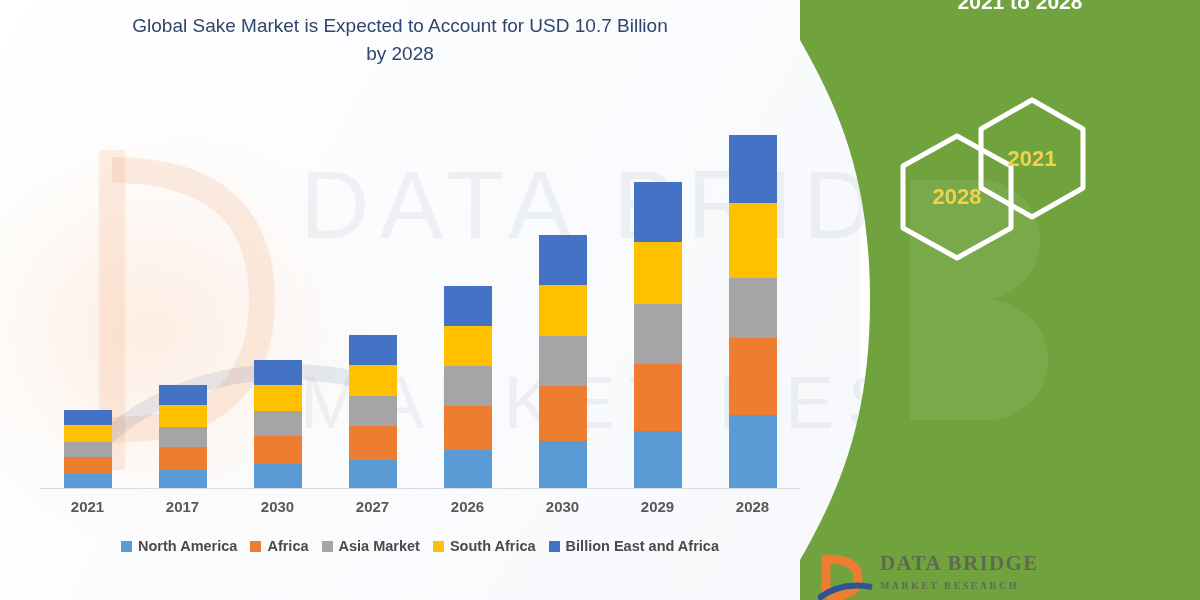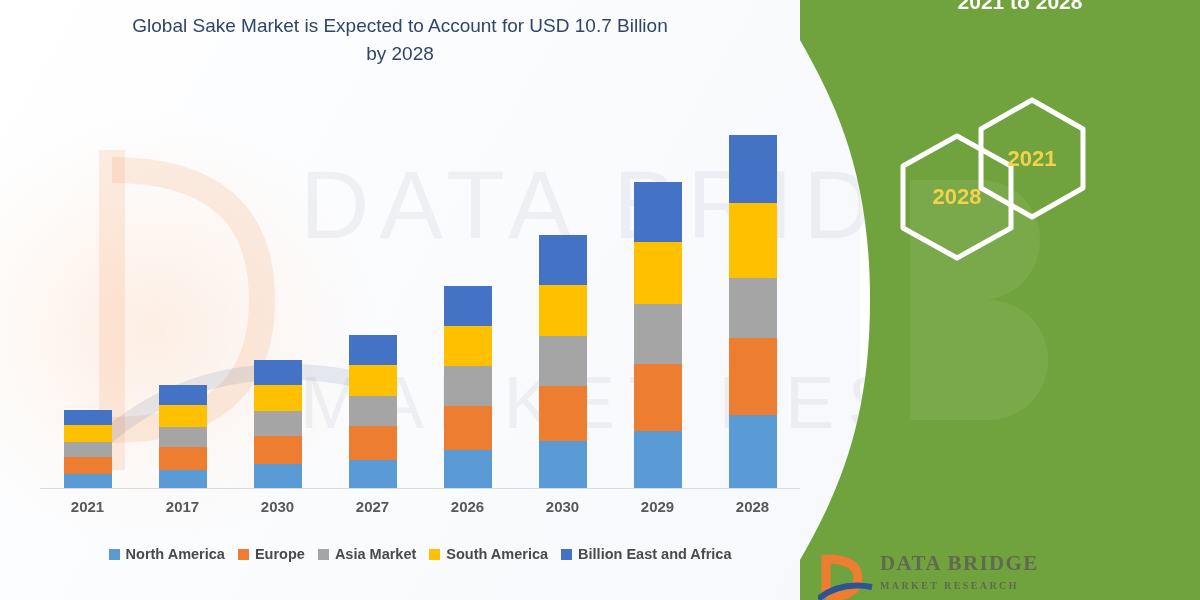--- a/index.html
+++ b/index.html
@@ -122,21 +122,21 @@
     display: flex; justify-content: space-around;
   }
   .xlabel {
     width: 95px; text-align: center;
     color: #595959; font-size: 15px; font-weight: bold;
   }
 
   
   .legend {
     position: absolute; left: 40px; top: 538px; width: 760px; height: 24px;
-    display: flex; align-items: flex-end; justify-content: center; gap: 13px;
+    display: flex; align-items: flex-start; justify-content: center; gap: 13px;
   }
   .legend-item { display: flex; align-items: center; gap: 6px; }
   .legend-swatch { width: 11px; height: 11px; flex: 0 0 auto; }
   .legend-label { color: #4a4a4a; font-size: 14.5px; font-weight: bold; white-space: nowrap; }
 </style>
 </head>
 <body>
 
 <div id="root">
 
@@ -241,29 +241,29 @@
         <div class="xlabel">2029</div>
         <div class="xlabel">2028</div>
       </div>
     <div class="legend" id="legend">
         <div class="legend-item">
           <span class="legend-swatch" style="background: rgb(91, 155, 213);"></span>
           <span class="legend-label">North America</span>
         </div>
         <div class="legend-item">
           <span class="legend-swatch" style="background: rgb(237, 125, 49);"></span>
-          <span class="legend-label">Europe</span>
+          <span class="legend-label">Africa</span>
         </div>
         <div class="legend-item">
           <span class="legend-swatch" style="background: rgb(165, 165, 165);"></span>
           <span class="legend-label">Asia Market</span>
         </div>
         <div class="legend-item">
           <span class="legend-swatch" style="background: rgb(255, 192, 0);"></span>
-          <span class="legend-label">South America</span>
+          <span class="legend-label">South Africa</span>
         </div>
         <div class="legend-item">
           <span class="legend-swatch" style="background: rgb(68, 114, 196);"></span>
           <span class="legend-label">Billion East and Africa</span>
         </div>
       </div>
   </div>
 
   <div class="green-panel">
     <svg width="400" height="600" viewBox="0 0 400 600">

